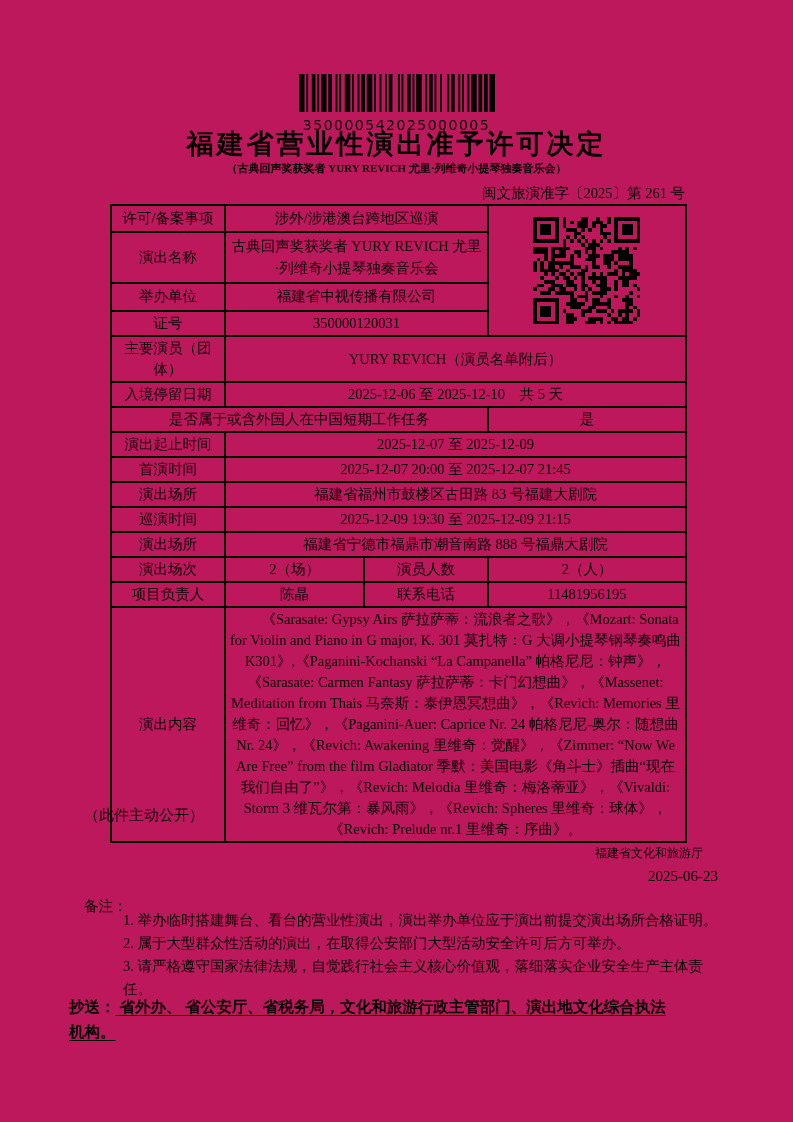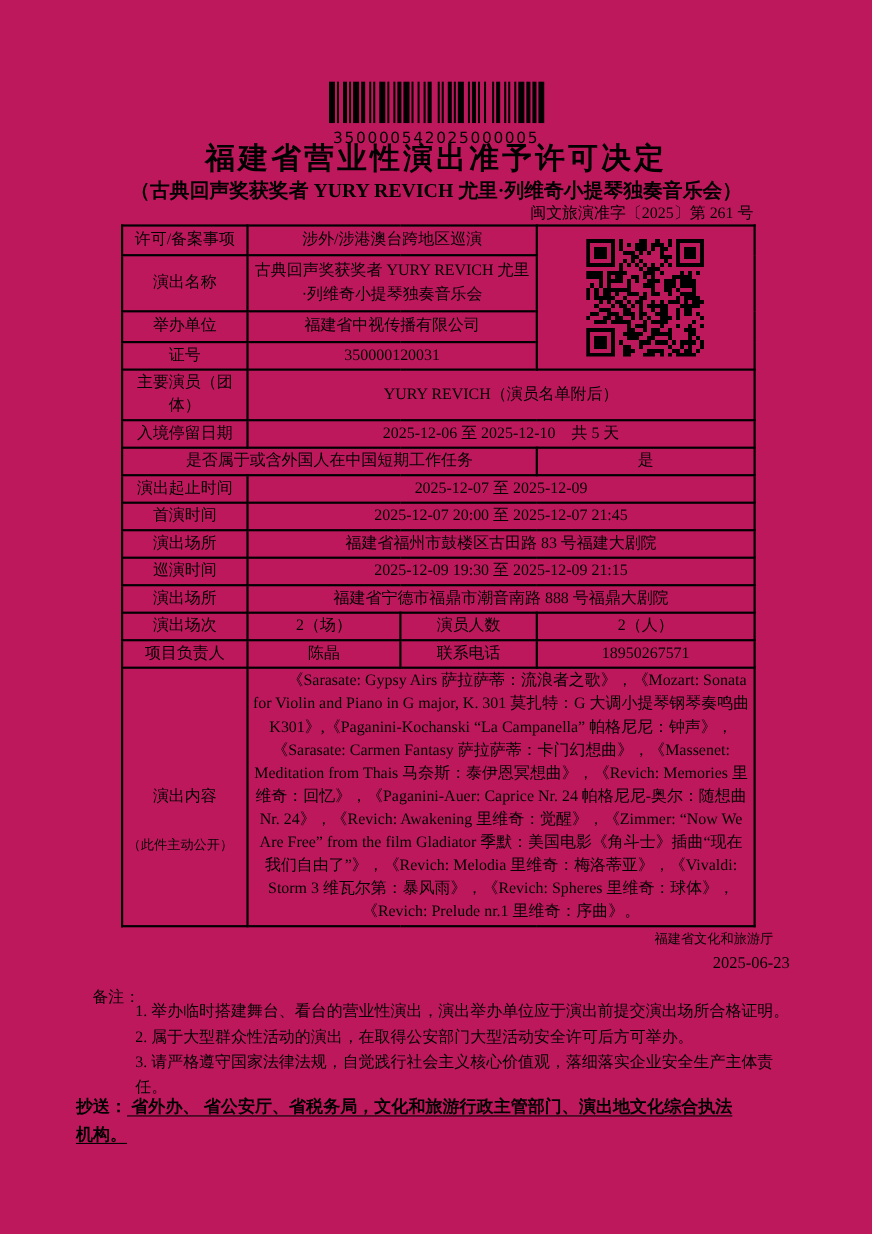--- a/index.html
+++ b/index.html
@@ -17,21 +17,21 @@
     font-size:14px;letter-spacing:1.5px;margin-top:1px;
   }
 
   .doc-title{
     position:absolute;top:126px;left:0;width:100%;text-align:center;
     font-family:Liberation Serif, serif;
     font-weight:bold;font-size:27px;letter-spacing:3px;
   }
   .doc-subtitle{
     position:absolute;top:161px;left:0;width:100%;text-align:center;
-    font-weight:bold;font-size:18px;
+    font-weight:bold;font-size:11px;
   }
   .doc-number{
     position:absolute;top:184px;left:110px;width:575px;text-align:right;
     font-size:14.5px;
   }
 
   table.permit{
     position:absolute;top:204px;left:110px;width:575px;
     border-collapse:collapse;table-layout:fixed;
   }
@@ -44,21 +44,21 @@
   tr.r2{height:51px}
   tr.r3{height:28px}
   tr.r4{height:24px}
   tr.rs{height:21px}
   td.content-cell{
     text-align:justify;padding:3px 9px;line-height:22.6px;
   }
   td.content-cell .indent{display:inline-block;width:2em;}
   .qr-box{display:flex;align-items:center;justify-content:center;line-height:0;}
 
-  .disclosure{position:absolute;top:760px;left:84px;font-size:12px;margin-left:32px;}
+  .disclosure{position:absolute;top:806px;left:84px;font-size:15px;}
   .issuer{position:absolute;top:845px;left:110px;width:593px;text-align:right;font-size:12px;}
   .issue-date{position:absolute;top:868px;left:110px;width:608px;text-align:right;font-size:15px;}
 
   .notes-label{position:absolute;top:889px;left:84px;font-size:14.5px;margin-top:8px;}
   .notes{position:absolute;top:909px;left:123px;width:606px;font-size:14.5px;line-height:23px;}
 
   .cc-block{
     position:absolute;top:994px;left:69px;width:604px;
     font-size:15.5px;font-weight:bold;line-height:25px;
   }
@@ -602,21 +602,21 @@
       <tr class="rs">
         <td>演出场次</td>
         <td>2（场）</td>
         <td>演员人数</td>
         <td>2（人）</td>
       </tr>
       <tr class="rs">
         <td>项目负责人</td>
         <td>陈晶</td>
         <td>联系电话</td>
-        <td>18950267571</td>
+        <td>11481956195</td>
       </tr>
       <tr>
         <td>演出内容</td>
         <td colspan="3" class="content-cell"><span class="indent"></span><span>《Sarasate: Gypsy Airs 萨拉萨蒂：流浪者之歌》，《Mozart: Sonata for Violin and Piano in G major, K. 301 莫扎特：G 大调小提琴钢琴奏鸣曲 K301》,《Paganini-Kochanski “La Campanella” 帕格尼尼：钟声》，《Sarasate: Carmen Fantasy 萨拉萨蒂：卡门幻想曲》，《Massenet: Meditation from Thais 马奈斯：泰伊恩冥想曲》，《Revich: Memories 里维奇：回忆》，《Paganini-Auer: Caprice Nr. 24 帕格尼尼-奥尔：随想曲 Nr. 24》，《Revich: Awakening 里维奇：觉醒》，《Zimmer: “Now We Are Free” from the film Gladiator 季默：美国电影《角斗士》插曲“现在我们自由了”》，《Revich: Melodia 里维奇：梅洛蒂亚》，《Vivaldi: Storm 3 维瓦尔第：暴风雨》，《Revich: Spheres 里维奇：球体》，《Revich: Prelude nr.1 里维奇：序曲》。</span></td>
       </tr>
     </tbody>
   </table>
 
   <div class="disclosure">（此件主动公开）</div>
   <div class="issuer">福建省文化和旅游厅</div>

